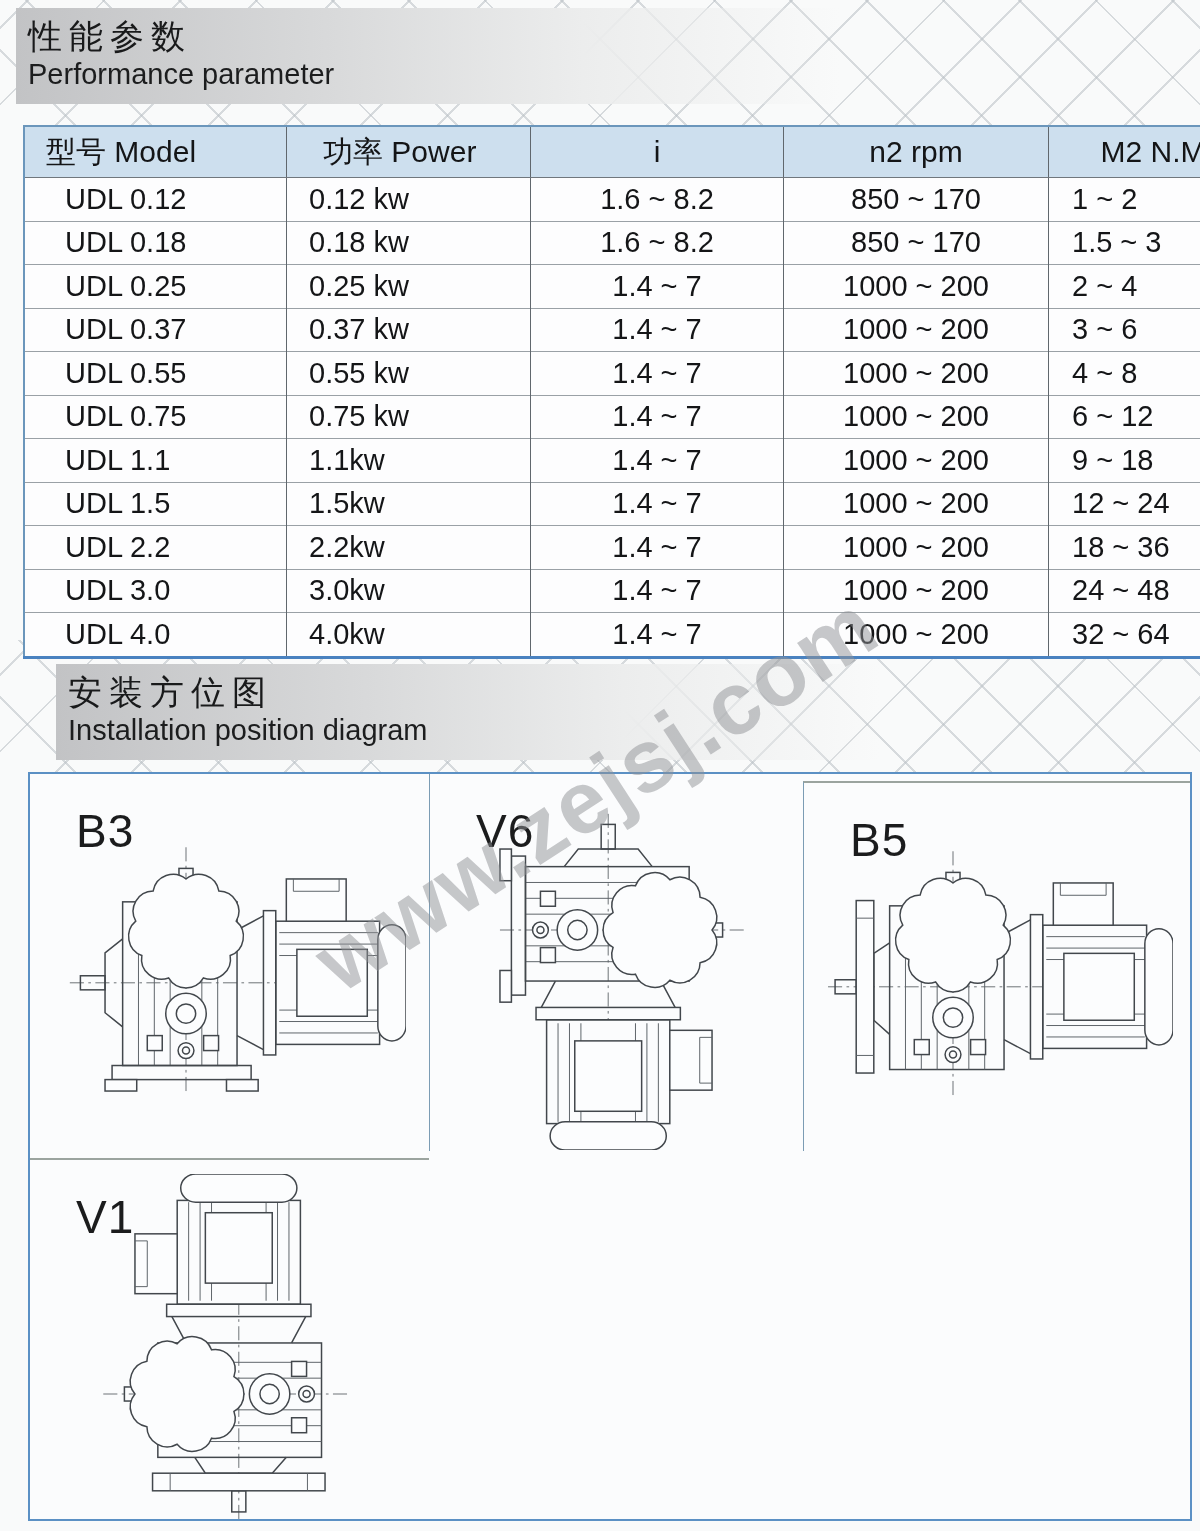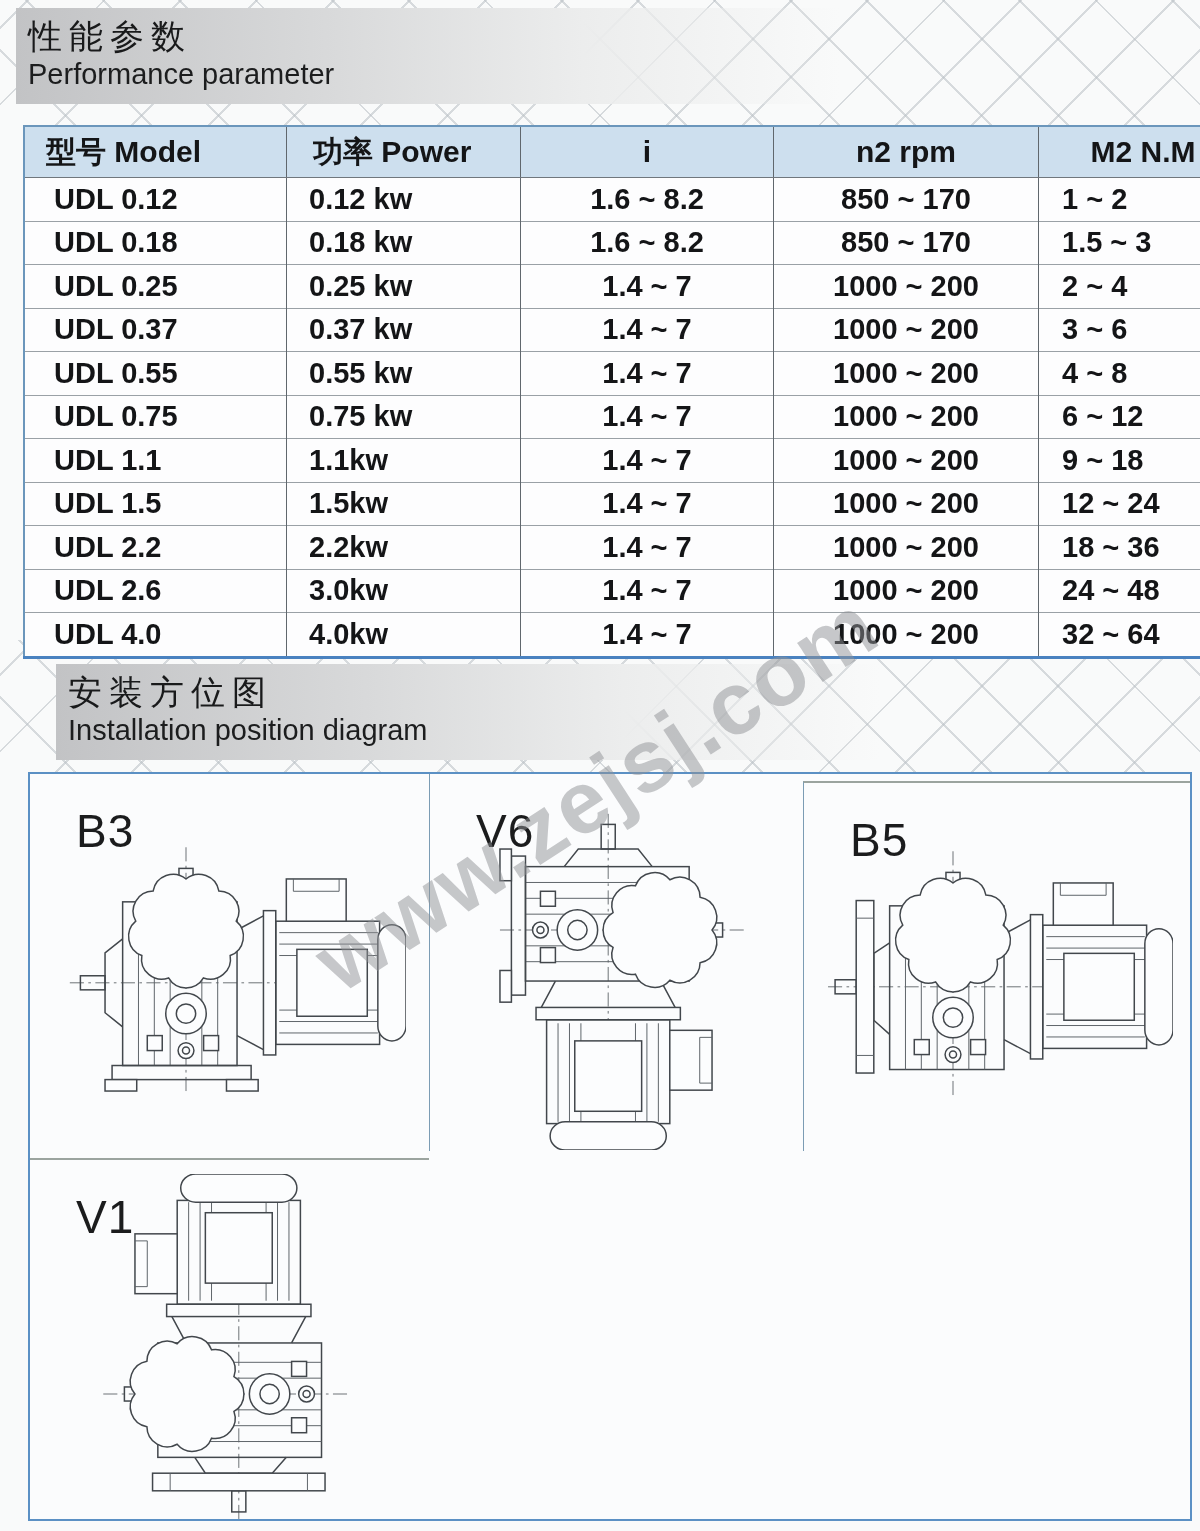--- a/index.html
+++ b/index.html
@@ -31,35 +31,35 @@
   
   table.perf{
     position:absolute;left:23px;top:125px;width:1165px;
     border-collapse:collapse;table-layout:fixed;
     font-size:29px;color:#141517;
     border:2px solid #6b96bb;border-bottom:3px solid #4a82c0;
     background:#fdfdfe;
   }
   table.perf th,table.perf td{
     border-left:1.5px solid #60676d;
-    font-weight:bold;overflow:hidden;white-space:nowrap;margin-top:48px;
+    font-weight:normal;overflow:hidden;white-space:nowrap;margin-top:48px;
   }
   table.perf th:first-child,table.perf td:first-child{border-left:none;}
   table.perf thead th{
     background:#cddfee;height:48px;font-size:30px;
     border-bottom:1.5px solid #70777d;
   }
   table.perf tbody td{height:40.5px;border-top:1px solid #9aa1a6;}
   table.perf tbody tr:first-child td{border-top:none;}
-  .c1{width:239px;text-align:left;padding-left:29px;}
+  .c1{width:239px;text-align:left;padding-left:40px;}
   .c2{width:206px;text-align:left;padding-left:22px;}
   .c3{width:250px;text-align:center;}
   .c4{width:262px;text-align:center;}
   .c5{width:208px;text-align:left;padding-left:23px;}
-  th.c1{padding-left:21px;}th.c2{padding-left:26px;}
+  th.c1{padding-left:21px;}th.c2{padding-left:36px;}
   th.c5{text-align:center;padding-left:0;}
 
   
   .grid{
     position:absolute;left:28px;top:772px;width:1164px;height:749px;
     border:2px solid #5b90c4;box-sizing:border-box;
     display:grid;grid-template-columns:399px 374px auto;grid-template-rows:377px auto;
     background:#fbfcfd;
   }
   .cell{position:relative;box-sizing:border-box;border-left:1.5px solid #7b9cb4;}
@@ -165,21 +165,21 @@
         <td class="c5">12 ~ 24</td>
       </tr>
       <tr>
         <td class="c1">UDL 2.2</td>
         <td class="c2">2.2kw</td>
         <td class="c3">1.4 ~ 7</td>
         <td class="c4">1000 ~ 200</td>
         <td class="c5">18 ~ 36</td>
       </tr>
       <tr>
-        <td class="c1">UDL 2.6</td>
+        <td class="c1">UDL 3.0</td>
         <td class="c2">3.0kw</td>
         <td class="c3">1.4 ~ 7</td>
         <td class="c4">1000 ~ 200</td>
         <td class="c5">24 ~ 48</td>
       </tr>
       <tr>
         <td class="c1">UDL 4.0</td>
         <td class="c2">4.0kw</td>
         <td class="c3">1.4 ~ 7</td>
         <td class="c4">1000 ~ 200</td>

